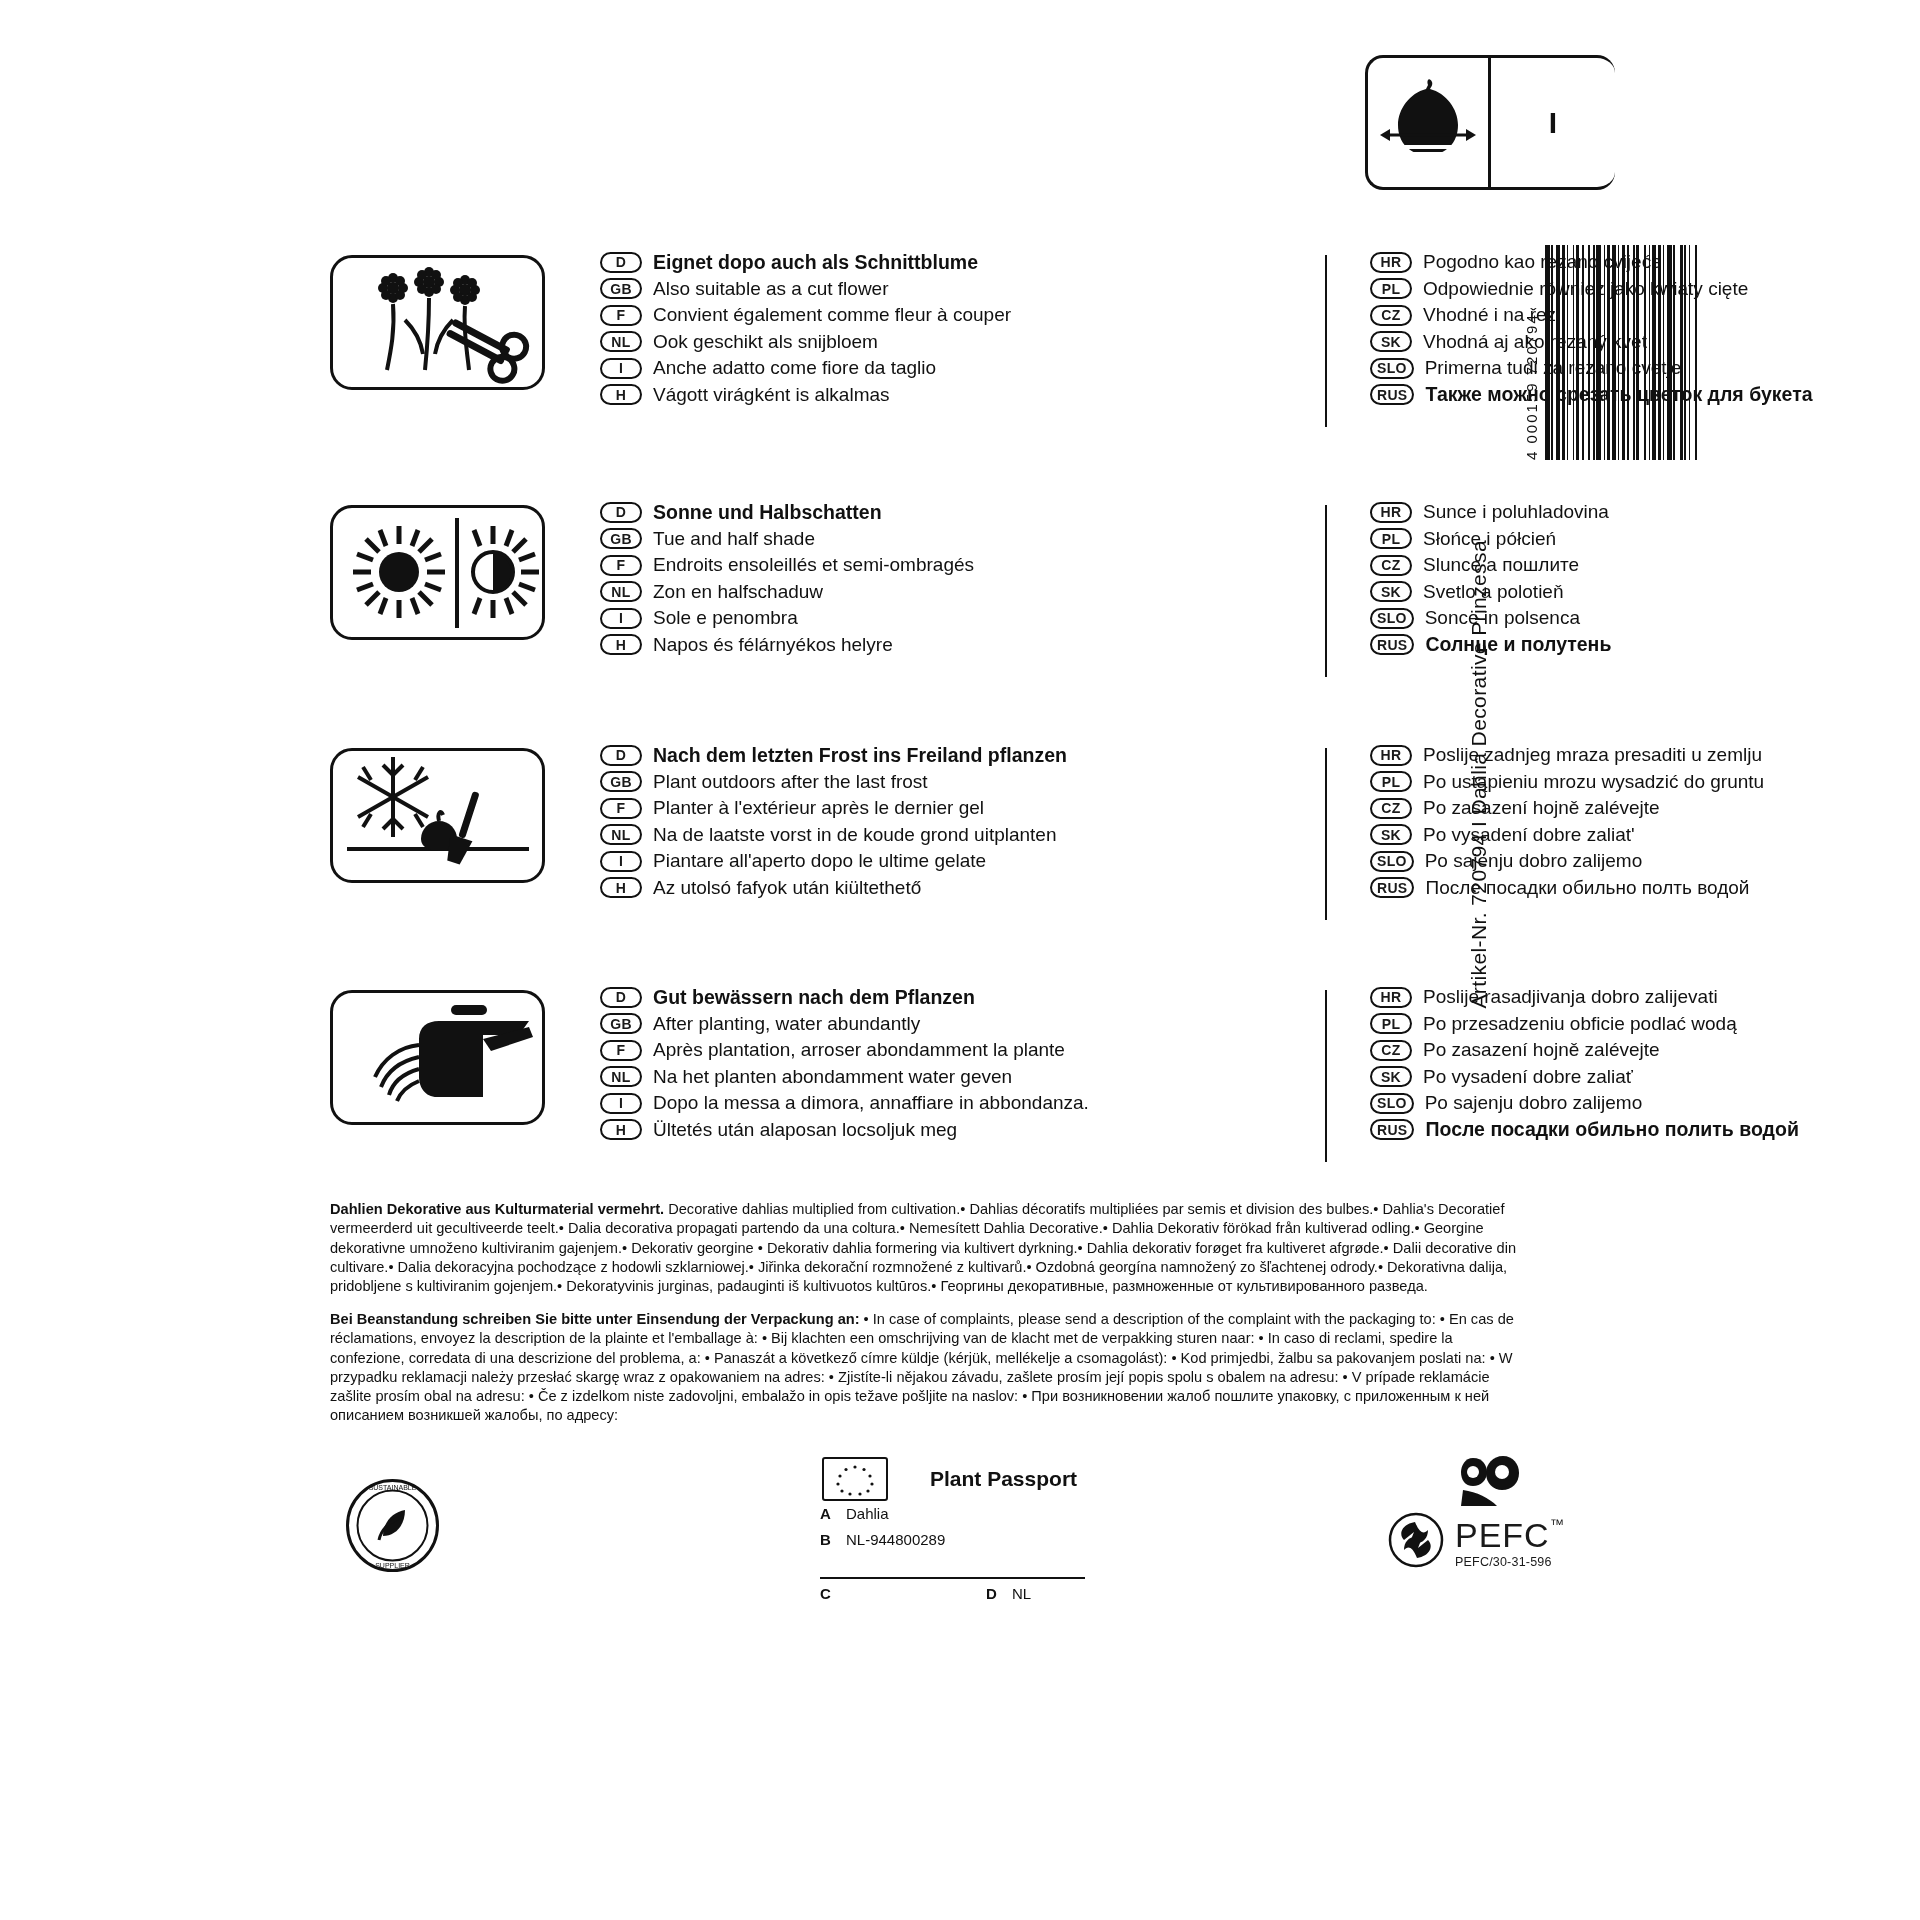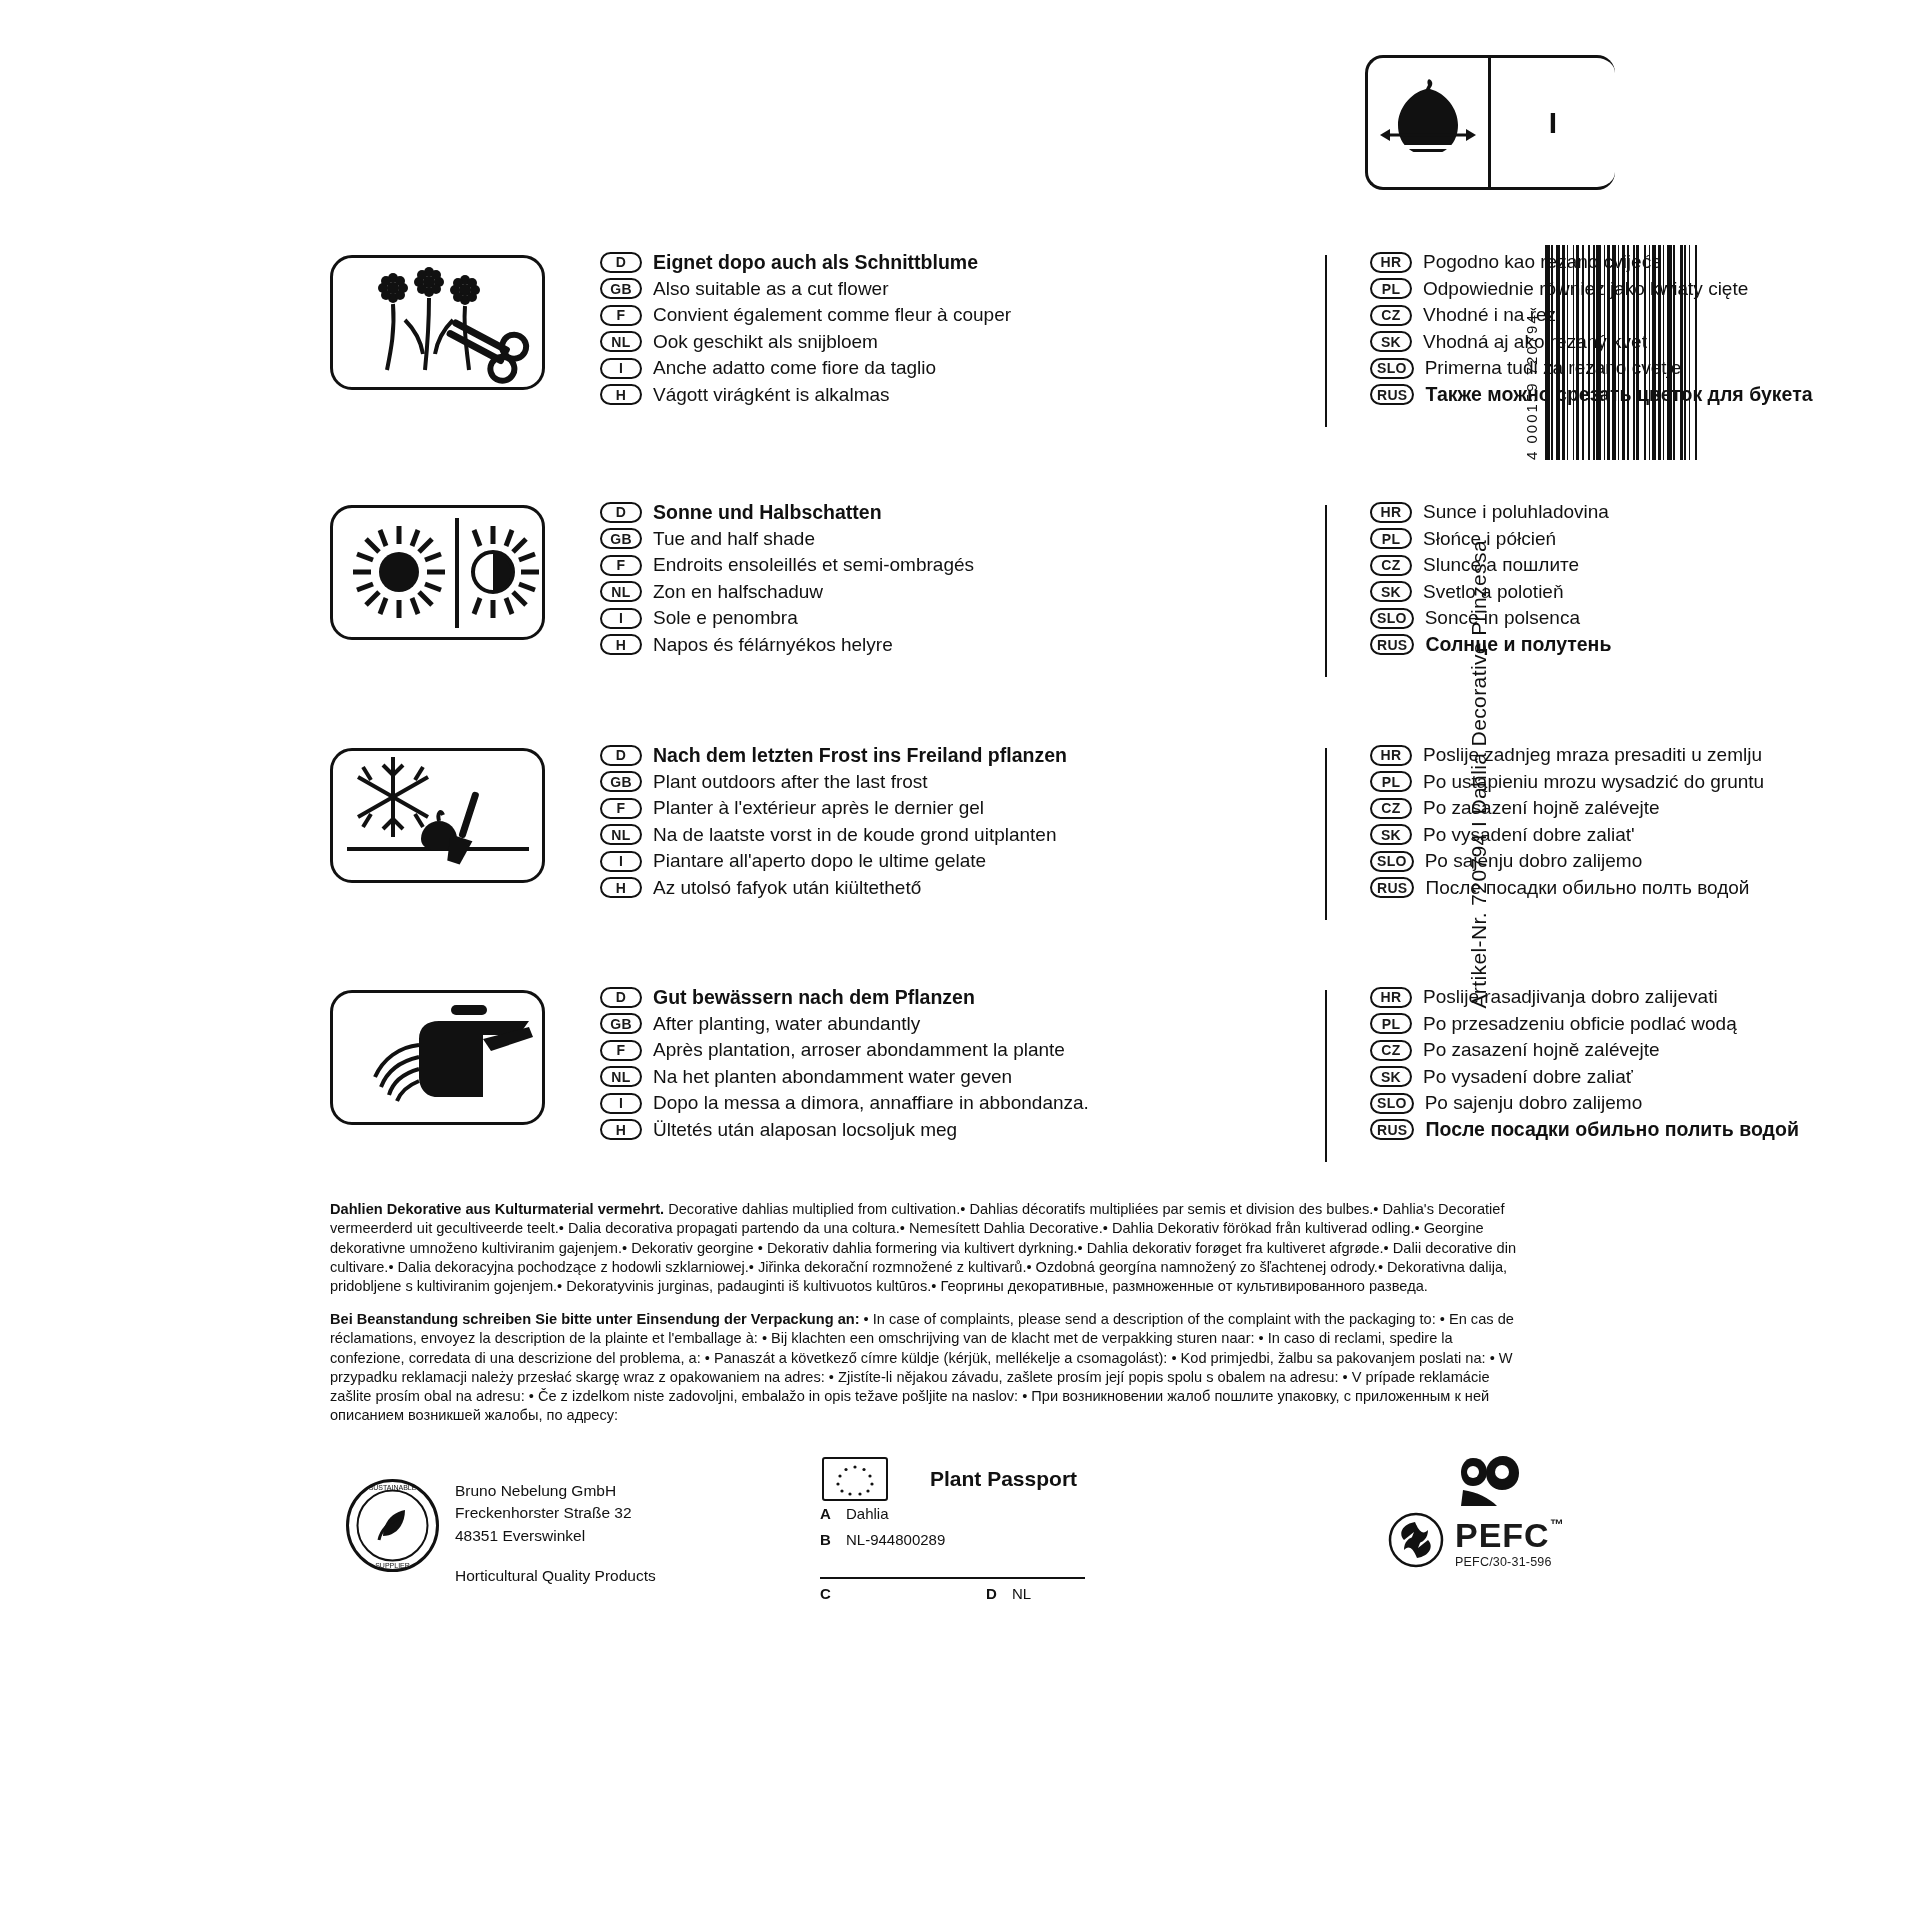--- a/index.html
+++ b/index.html
@@ -162,21 +162,21 @@
   .eu-flag {
     position:absolute; left:2px; top:2px;
     width:66px; height:44px;
     border:2px solid #111;
     border-radius:3px;
   }
   .pefc {
     position:absolute; left:1455px; top:1450px;
     width:200px; text-align:left;
   }
-  .pefc .pefc-word { font-size:34px; font-weight:700; letter-spacing:1px; margin-top:2px; }
+  .pefc .pefc-word { font-size:34px; font-weight:400; letter-spacing:1px; margin-top:2px; }
   .pefc .pefc-code { font-size:12.5px; letter-spacing:0.2px; }
   .greendot {
     position:absolute; left:1388px; top:1512px;
     width:56px; height:56px;
   }
 </style>
 </head>
 <body>
 
 <div class="page">
@@ -640,26 +640,20 @@
     <svg width="95" height="95" viewBox="0 0 95 95">
       <circle cx="47.5" cy="47.5" r="45" fill="none" stroke="#111" stroke-width="3"></circle>
       <circle cx="47.5" cy="47.5" r="35" fill="none" stroke="#111" stroke-width="2"></circle>
       <path d="M38 58 C38 44 48 34 60 32 C60 48 50 58 38 58 Z" fill="#111"></path>
       <path d="M34 62 C36 52 44 44 54 40" fill="none" stroke="#111" stroke-width="3"></path>
       <text x="47.5" y="12" font-size="7" text-anchor="middle" fill="#111" font-family="Liberation Sans, sans-serif">SUSTAINABLE</text>
       <text x="47.5" y="90" font-size="7" text-anchor="middle" fill="#111" font-family="Liberation Sans, sans-serif">SUPPLIER</text>
     </svg>
   </div>
 
-  <div class="addr">
-    <div>Bruno Nebelung GmbH</div>
-    <div>Freckenhorster Straße 32</div>
-    <div>48351 Everswinkel</div>
-    <div class="hq">Horticultural Quality Products</div>
-  </div>
 
   <div class="passport">
     <div class="eu-flag">
       <svg width="62" height="40" viewBox="0 0 62 40">
         <g fill="#111">
           <circle cx="31" cy="8" r="1.6"></circle>
             <circle cx="40" cy="10.5" r="1.6"></circle>
           <circle cx="46" cy="17" r="1.6"></circle>
             <circle cx="48" cy="25" r="1.6"></circle>
           <circle cx="44" cy="32" r="1.6"></circle>

